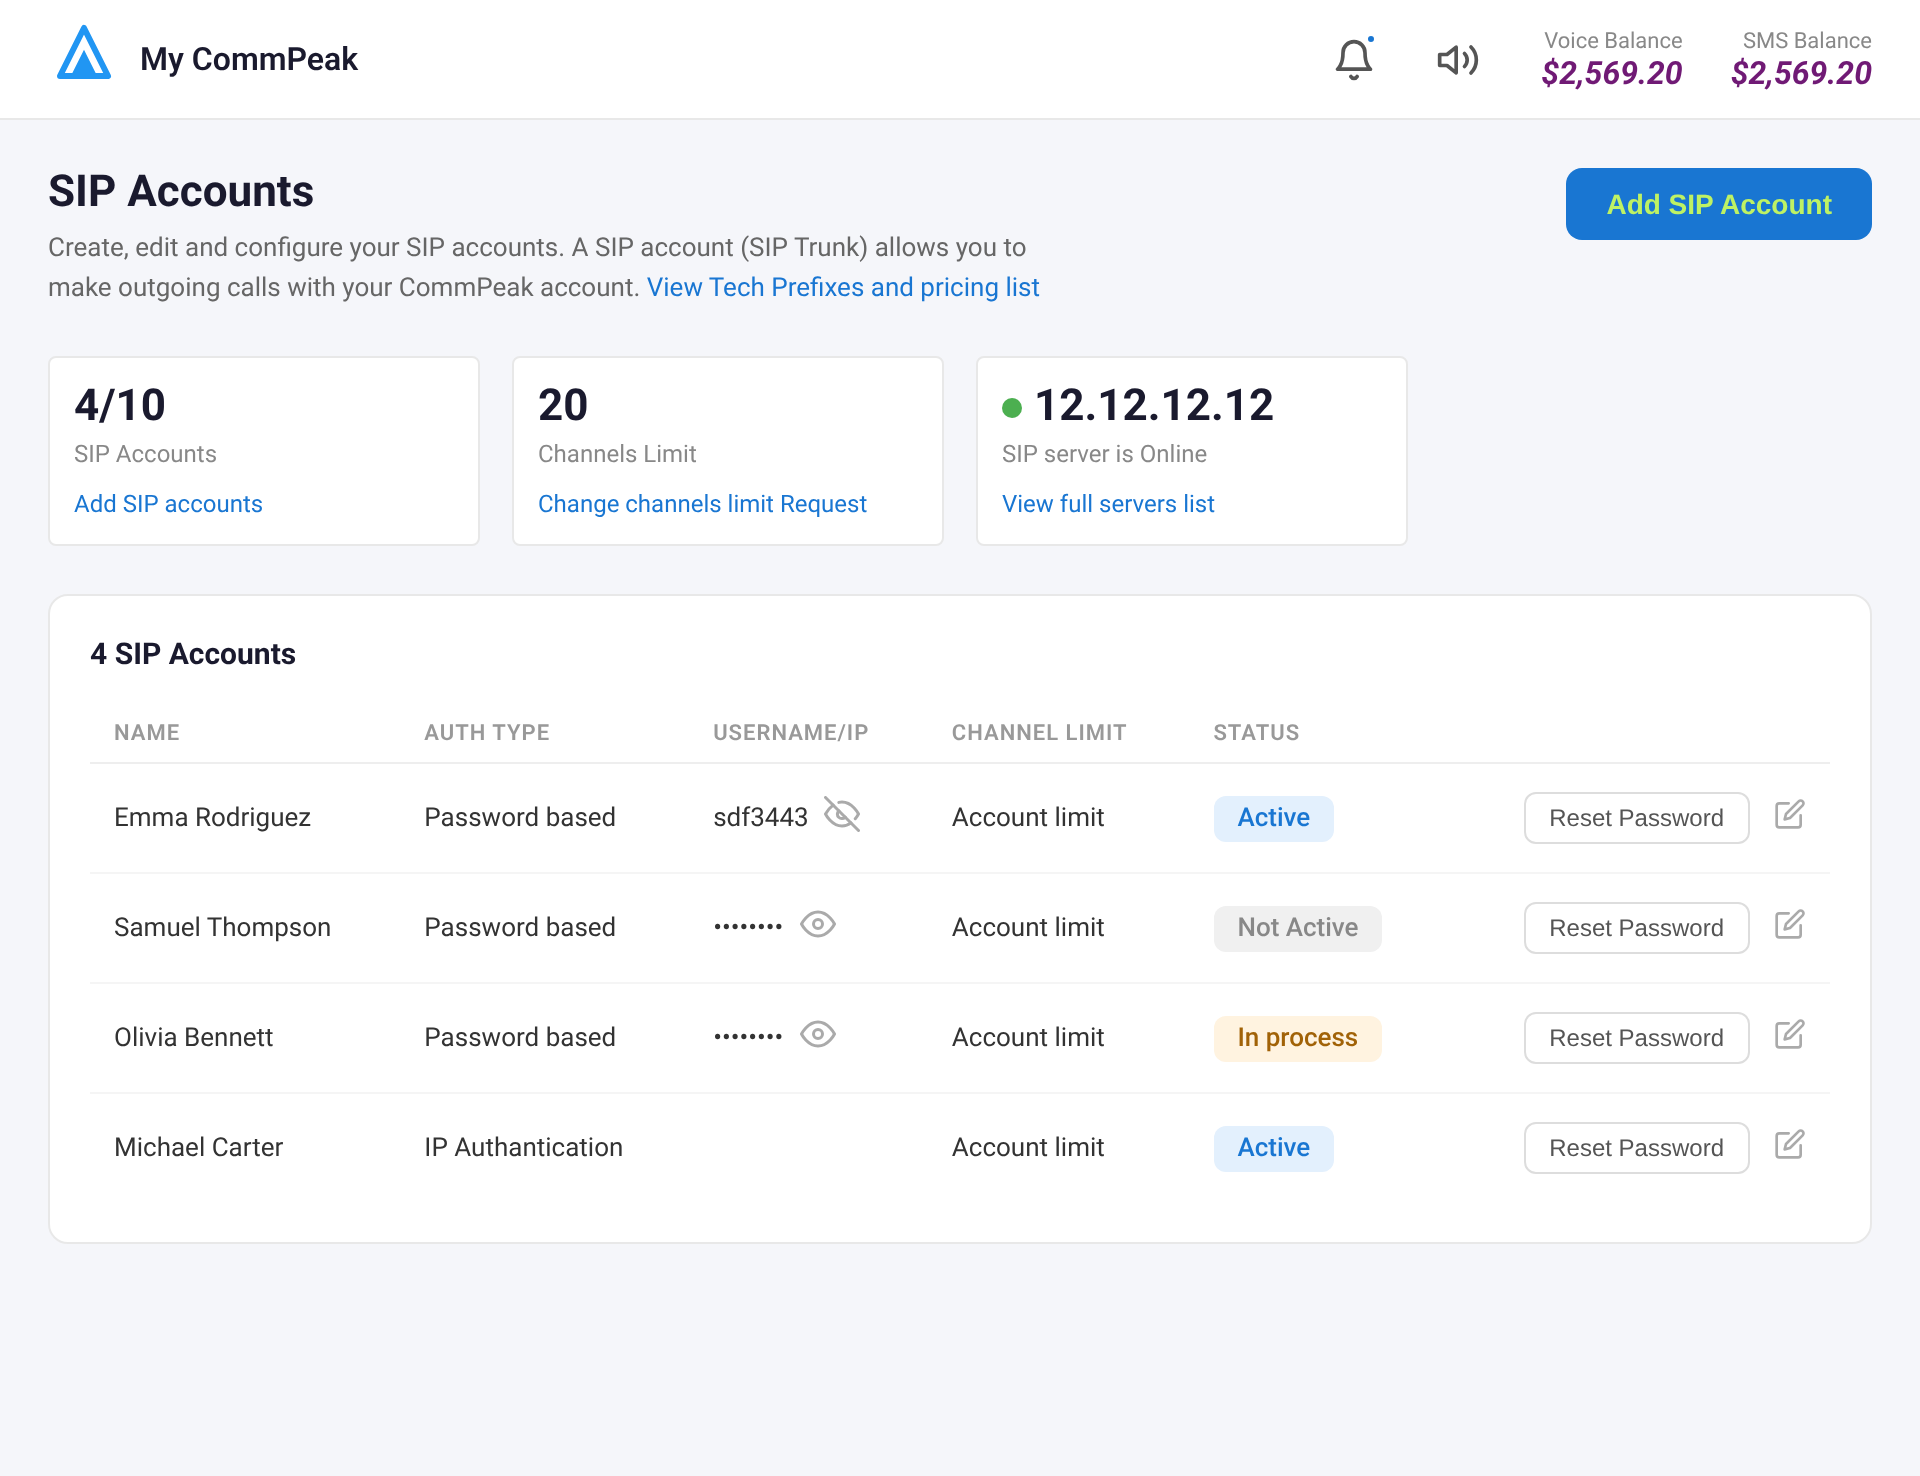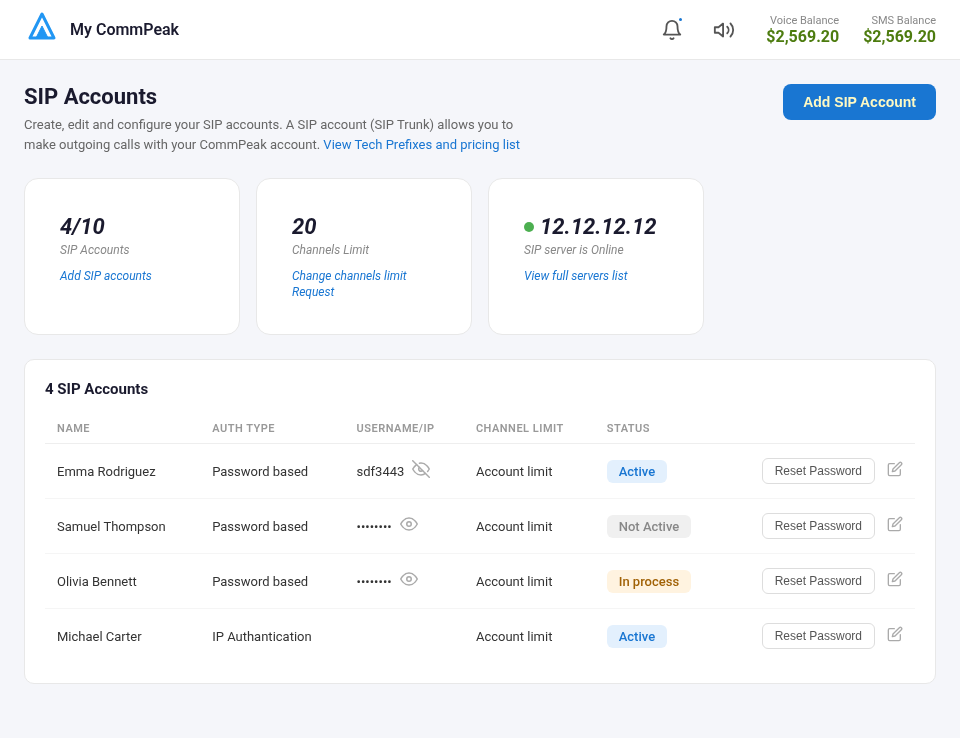--- a/index.html
+++ b/index.html
@@ -67,21 +67,22 @@
     .balance-item {
       text-align: right;
     }
     .balance-label {
       font-size: 11px;
       color: #888;
     }
     .balance-value {
       font-size: 16px;
       font-weight: 700;
-      color: #4d7c0f;
+      color: #701a75;
+      font-style: italic;
     }
 
     
     .main {
       padding: 24px;
       max-width: 960px;
       margin: 0 auto;
     }
 
     
@@ -102,43 +103,42 @@
       color: #666;
       max-width: 520px;
       line-height: 1.5;
     }
     .page-subtitle a {
       color: #1976d2;
       text-decoration: none;
     }
     .btn-primary {
       background: #1976d2;
-      color: #fef9c3;
+      color: #bef264;
       border: none;
       border-radius: 8px;
       padding: 10px 20px;
       font-size: 14px;
       font-weight: 600;
       cursor: pointer;
       white-space: nowrap;
     }
 
     
     .stats-grid {
       display: grid;
       grid-template-columns: repeat(4, 1fr);
       gap: 16px;
       margin-bottom: 24px;
     }
     .stat-card {
       background: #fff;
-      border-radius: 14px;
-      padding: 35px;
+      border-radius: 4px;
+      padding: 12px;
       border: 1px solid #e8e8e8;
-      font-style: italic;
     }
     .stat-value {
       font-size: 22px;
       font-weight: 700;
       color: #1a1a2e;
       margin-bottom: 4px;
       display: flex;
       align-items: center;
       gap: 6px;
     }

